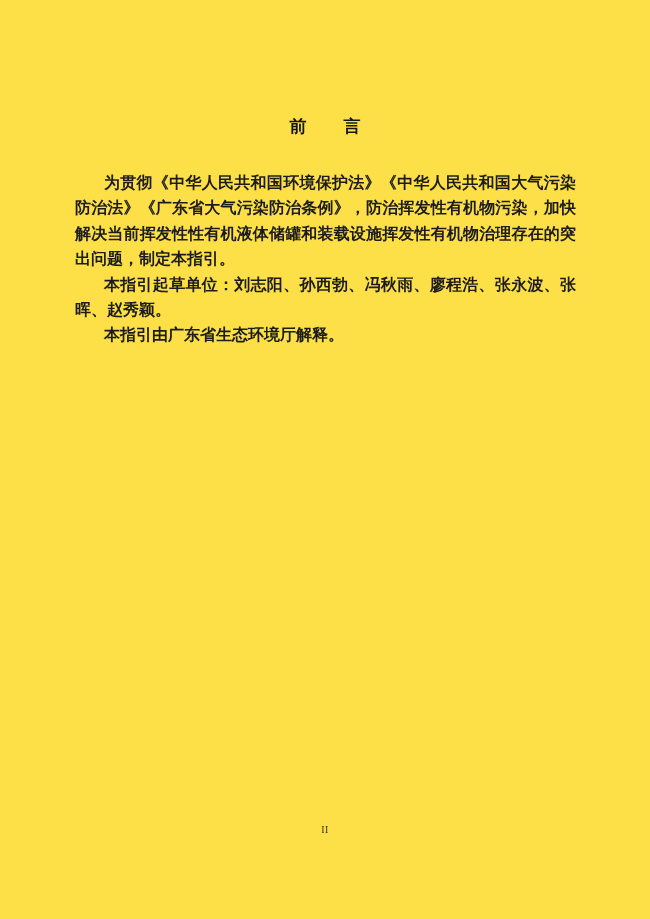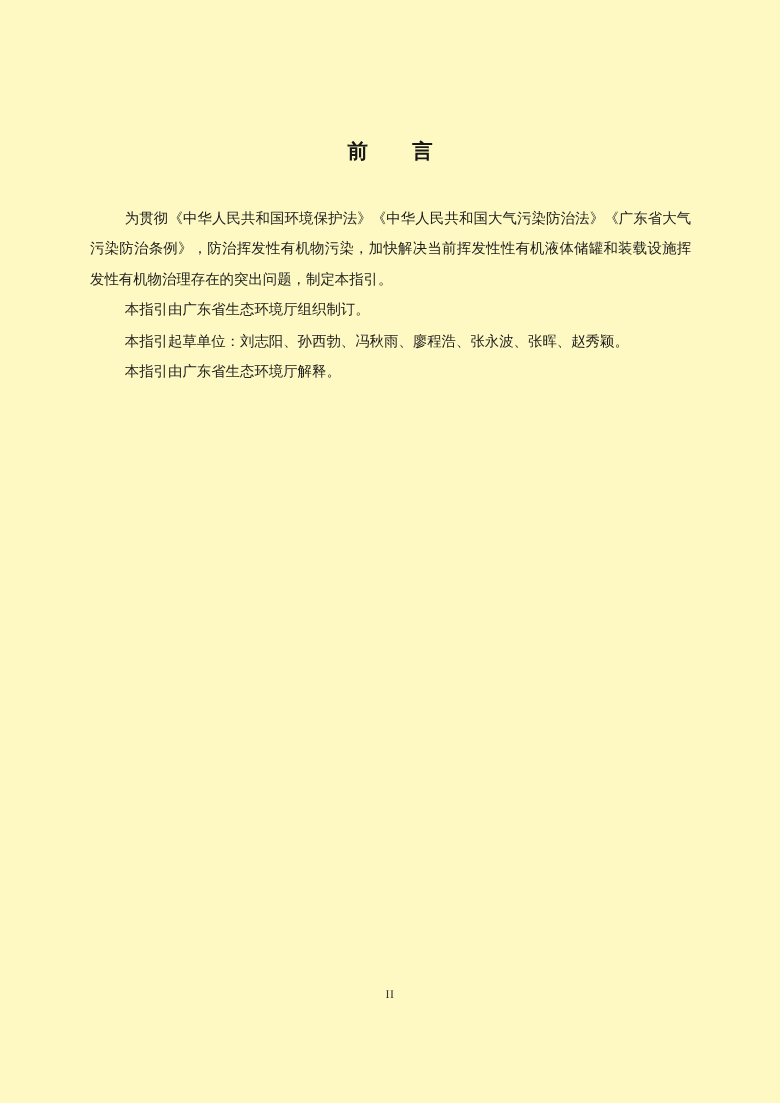--- a/index.html
+++ b/index.html
@@ -4,21 +4,21 @@
 <style>
   html, body {
     margin: 0;
     padding: 0;
     background: #ffffff;
   }
   .page {
     position: relative;
     width: 650px;
     height: 919px;
-    background: #fef9c3;
+    background: #fde047;
     overflow: hidden;
     font-family: "Liberation Serif", "DejaVu Serif", serif;
     color: #1c1c1c;
   }
   .content {
     position: absolute;
     left: 75px;
     top: 117px;
     width: 501px;
   }
@@ -27,26 +27,27 @@
     font-family: "Liberation Sans", "DejaVu Sans", sans-serif;
     font-weight: bold;
     font-size: 17px;
     line-height: 20px;
     text-align: center;
     color: #161616;
     letter-spacing: 1px;
   }
   .body-paragraph {
     margin: 0;
-    font-size: 12px;
+    font-size: 16px;
     line-height: 25.4px;
     text-indent: 29px;
     text-align: justify;
     color: #1c1c1c;
     word-break: break-all;
+    font-weight: bold;
   }
   .page-number {
     position: absolute;
     top: 823px;
     left: 0;
     width: 100%;
     text-align: center;
     font-size: 10px;
     line-height: 13px;
     color: #333333;
@@ -56,21 +57,20 @@
 </head>
 <body>
 
 <div class="page">
   <div class="content">
     <h1 class="doc-title">前　　言</h1>
 
     <p class="body-paragraph">为贯彻《中华人民共和国环境保护法》《中华人民共和国大气污染防治法》《广东省大气污染防治条例》，防治挥发性有机物污染，加快解决当前挥发性性有机液体储罐和装载设施挥发性有机物治理存在的突出问题，制定本指引。</p>
 
 
-    <p class="body-paragraph">本指引由广东省生态环境厅组织制订。</p>
 
 
     <p class="body-paragraph">本指引起草单位：刘志阳、孙西勃、冯秋雨、廖程浩、张永波、张晖、赵秀颖。</p>
 
     <p class="body-paragraph">本指引由广东省生态环境厅解释。</p>
   </div>
 
   <div class="page-number">II</div>
 </div>
 

